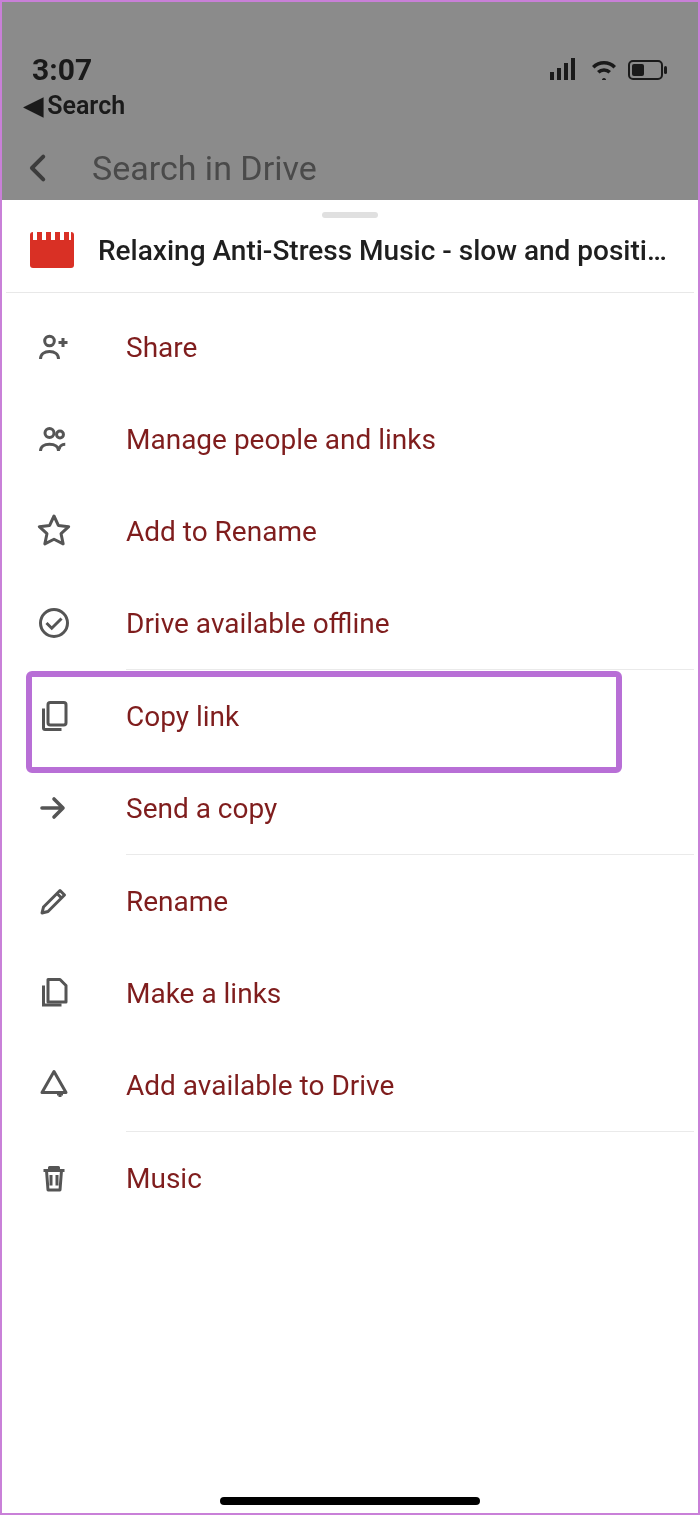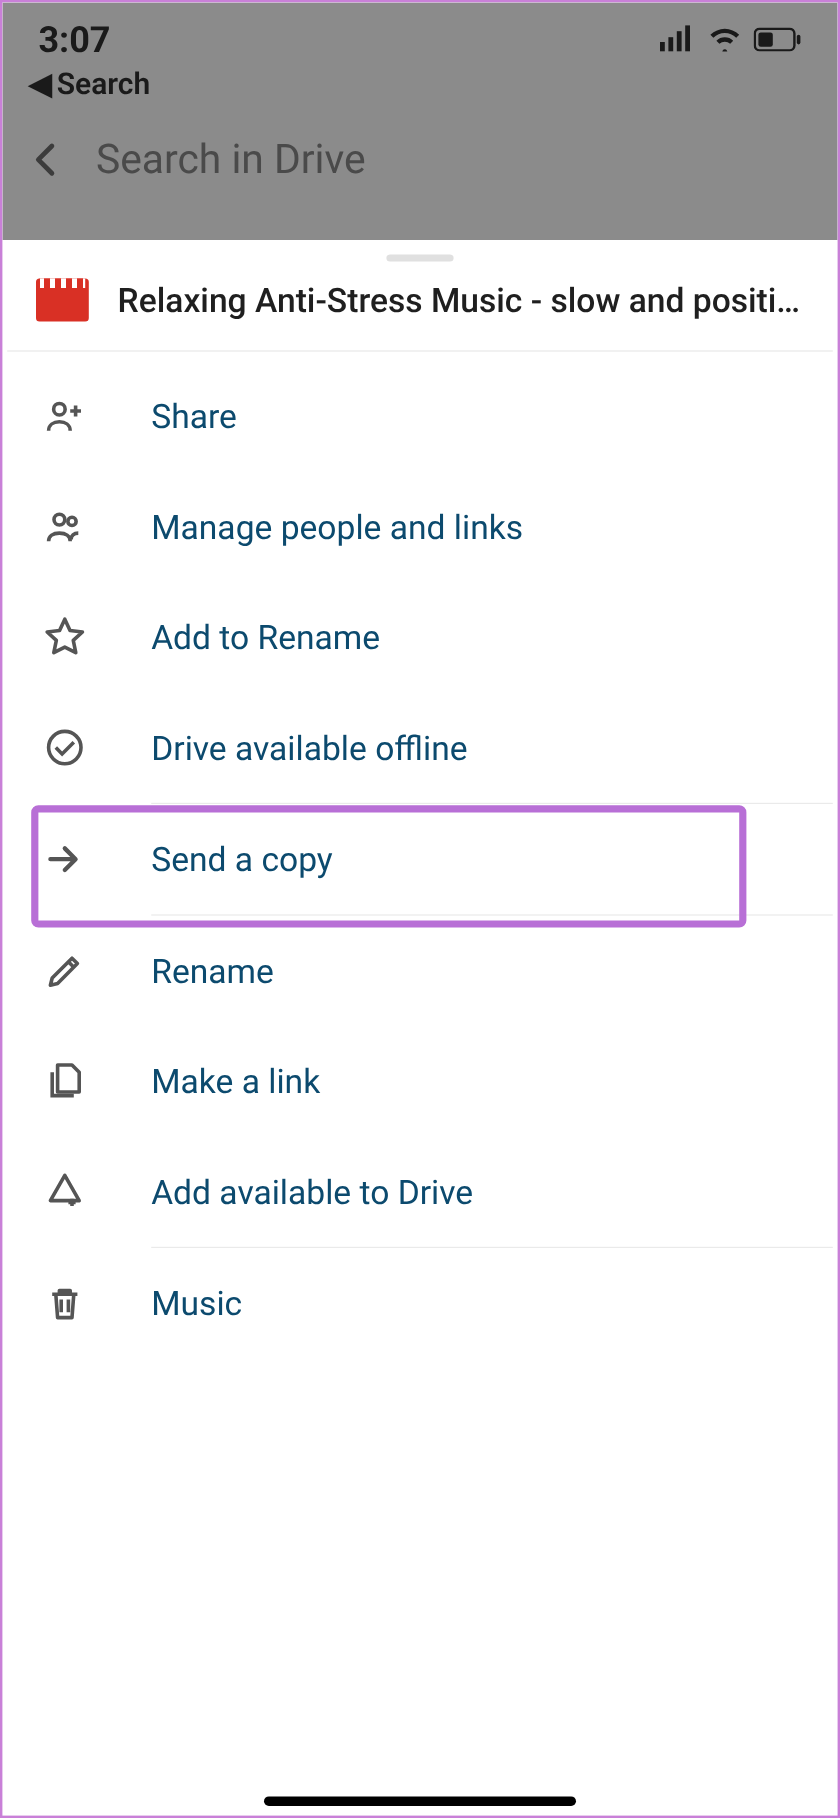--- a/index.html
+++ b/index.html
@@ -1,41 +1,41 @@
 <!DOCTYPE html>
 <html><head>
 <meta charset="utf-8">
 <style>
 * { margin: 0; padding: 0; box-sizing: border-box; font-family: -apple-system, BlinkMacSystemFont, "Segoe UI", Roboto, sans-serif; }
 body { width: 700px; height: 1515px; background: #fff; border: 2px solid #c980d8; position: relative; overflow: hidden; }
 
 .dimmed-bg { position: absolute; inset: 0; background: #8b8b8b; height: 198px; z-index: 1; }
 
-.status-bar { display: flex; justify-content: space-between; align-items: center; padding: 14px 30px 4px 30px; font-weight: 700; font-size: 30px; color: #1a1a1a; }
+.status-bar { display: flex; justify-content: space-between; align-items: center; padding: 14px 30px 4px 30px; font-weight: 700; font-size: 30px; color: #1a1a1a; margin-top: 36px; }
 .status-right { display: flex; align-items: center; gap: 10px; }
 .back-search { display: flex; align-items: center; gap: 4px; font-size: 25px; font-weight: 600; color: #1a1a1a; padding: 0 0 10px 22px; }
 
-.search-row { display: flex; align-items: center; padding: 18px 20px 24px 20px; gap: 24px; }
+.search-row { display: flex; align-items: center; padding: 18px 20px 24px 20px; gap: 36px; }
 .chev-back { width: 34px; height: 34px; }
 .search-text { font-size: 34px; color: #4a4a4a; }
 
 .sheet { position: absolute; top: 198px; left: 4px; right: 4px; bottom: 4px; background: #fff; border-radius: 20px 20px 0 0; z-index: 10; }
 .grabber { width: 56px; height: 6px; background: #e0e0e0; border-radius: 3px; margin: 12px auto 14px auto; }
 
 .file-header { display: flex; align-items: center; padding: 0 24px 24px 24px; gap: 24px; }
 .file-icon { width: 44px; height: 36px; background: #d93025; border-radius: 3px; flex-shrink: 0; position: relative; overflow: hidden; }
 .file-icon::before { content: ""; position: absolute; top: -2px; left: 3px; right: 3px; height: 10px; background: repeating-linear-gradient(90deg,#fff 0,#fff 4px,#d93025 4px,#d93025 9px); }
 .file-title { font-size: 28px; font-weight: 500; color: #1f1f1f; white-space: nowrap; overflow: hidden; text-overflow: ellipsis; }
 .hr { border: none; border-top: 1px solid #e8e8e8; }
 
 .menu { padding-top: 8px; }
 .menu-item { display: flex; align-items: center; gap: 54px; padding: 28px 24px 28px 30px; }
 .menu-item .ico { width: 36px; height: 36px; display: flex; align-items: center; justify-content: center; flex-shrink: 0; }
 .menu-item .ico svg { width: 36px; height: 36px; }
-.menu-item .label { font-size: 28px; color: #0c4a6e; }
+.menu-item .label { font-size: 28px; color: #7f1d1d; }
 .short-hr { border: none; border-top: 1px solid #eaeaea; margin-left: 120px; }
 
 .highlight-box { position: absolute; border: 6px solid #b86fd6; border-radius: 6px; z-index: 20; left: 20px; top: 176px; width: 596px; height: 102px; }
 
 .home-indicator { position: absolute; bottom: 8px; left: 50%; transform: translateX(-50%); width: 260px; height: 8px; background: #000; border-radius: 4px; z-index: 30; }
 </style>
 </head>
 <body>
 
 <div class="dimmed-bg">
@@ -116,20 +116,29 @@
       <span class="ico">
           <svg viewBox="0 0 24 24">
             <circle cx="12" cy="12" r="9" fill="none" stroke="#555" stroke-width="2"></circle>
             <path d="M7 12l3.5 3.5L17 9" fill="none" stroke="#555" stroke-width="2"></path>
           </svg>
         </span>
       <span class="label">Drive available offline</span>
     </div>
     <hr class="short-hr">
 
+    <div class="menu-item">
+      <span class="ico">
+          <svg viewBox="0 0 24 24">
+            <rect x="8" y="3" width="12" height="15" rx="1.5" fill="none" stroke="#555" stroke-width="2"></rect>
+            <path d="M5 7v13a1 1 0 0 0 1 1h11" fill="none" stroke="#555" stroke-width="2"></path>
+          </svg>
+        </span>
+      <span class="label">Copy link</span>
+    </div>
 
     <div class="menu-item">
       <span class="ico">
           <svg viewBox="0 0 24 24">
             <path d="M4 12h12M12 6l6 6-6 6" fill="none" stroke="#555" stroke-width="2.4" stroke-linecap="round" stroke-linejoin="round"></path>
           </svg>
         </span>
       <span class="label">Send a copy</span>
     </div>
 
@@ -145,21 +154,21 @@
     </div>
 
 
     <div class="menu-item">
       <span class="ico">
           <svg viewBox="0 0 24 24">
             <path d="M8 3h8l4 4v11H8z" fill="none" stroke="#555" stroke-width="2" stroke-linejoin="round"></path>
             <path d="M5 7v13h12" fill="none" stroke="#555" stroke-width="2"></path>
           </svg>
         </span>
-      <span class="label">Make a link</span>
+      <span class="label">Make a links</span>
     </div>
 
 
     <div class="menu-item">
       <span class="ico">
           <svg viewBox="0 0 24 24">
             <path d="M12 3l8 14H4z" fill="none" stroke="#555" stroke-width="2" stroke-linejoin="round"></path>
             <path d="M16 16v4M14 18h4" stroke="#555" stroke-width="2"></path>
           </svg>
         </span>

